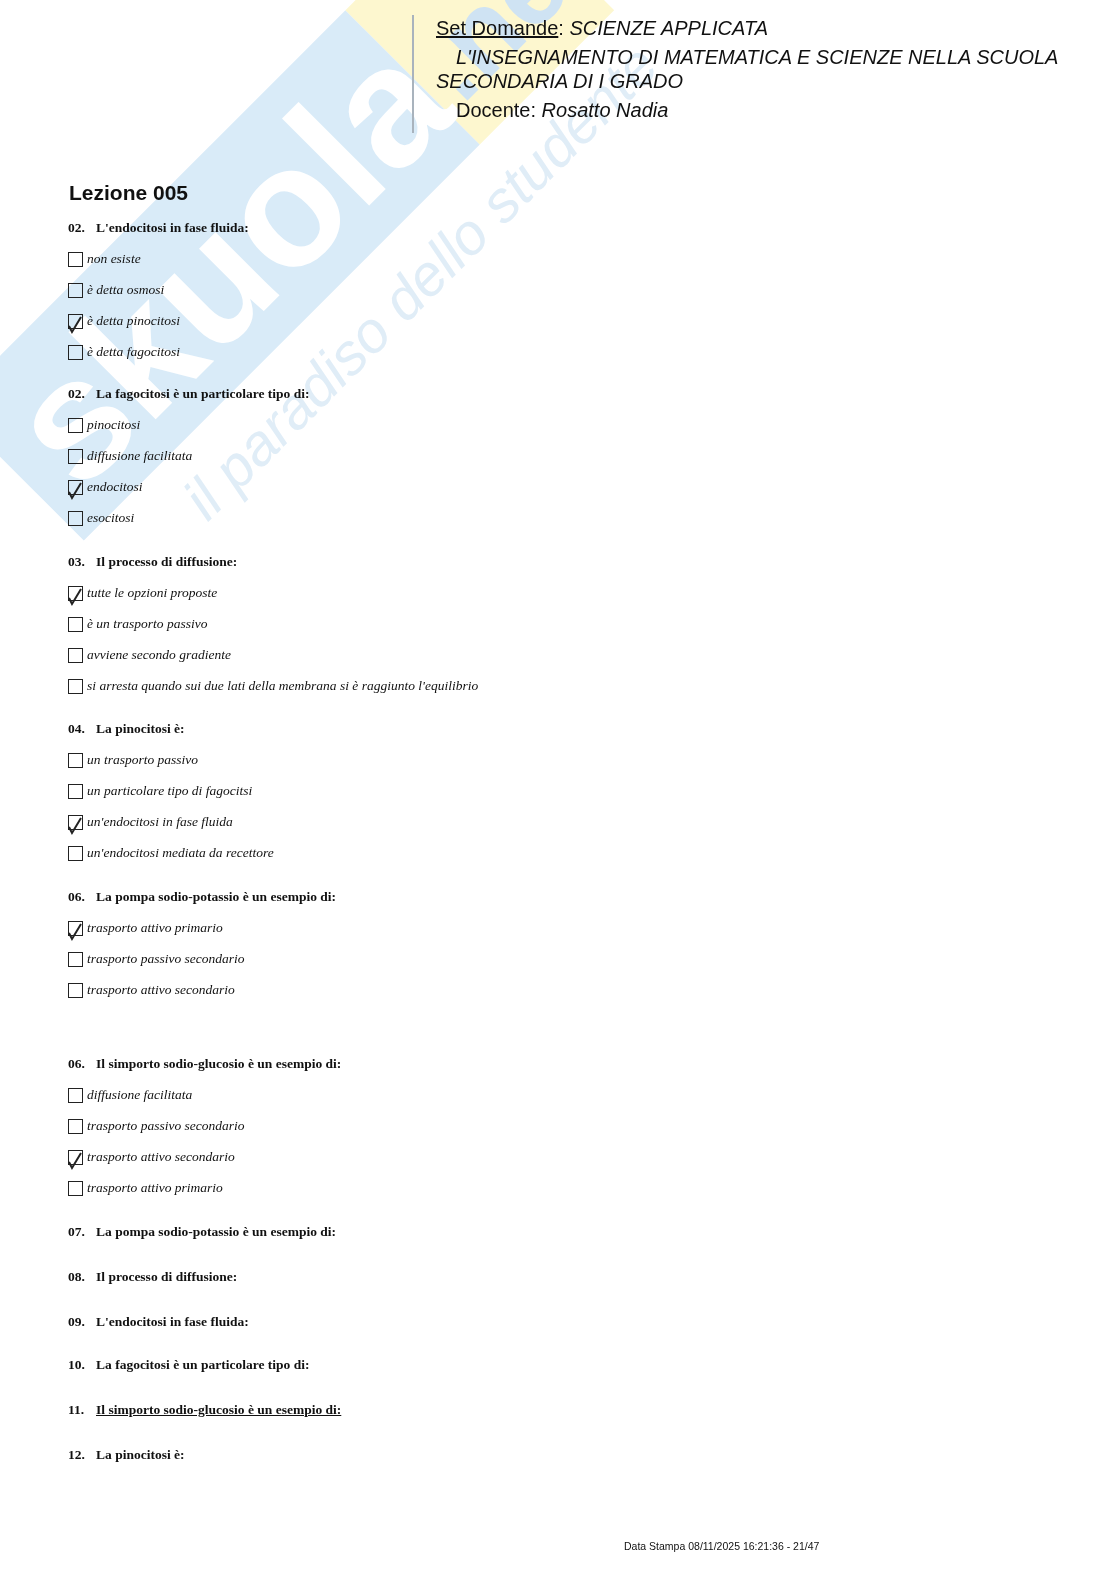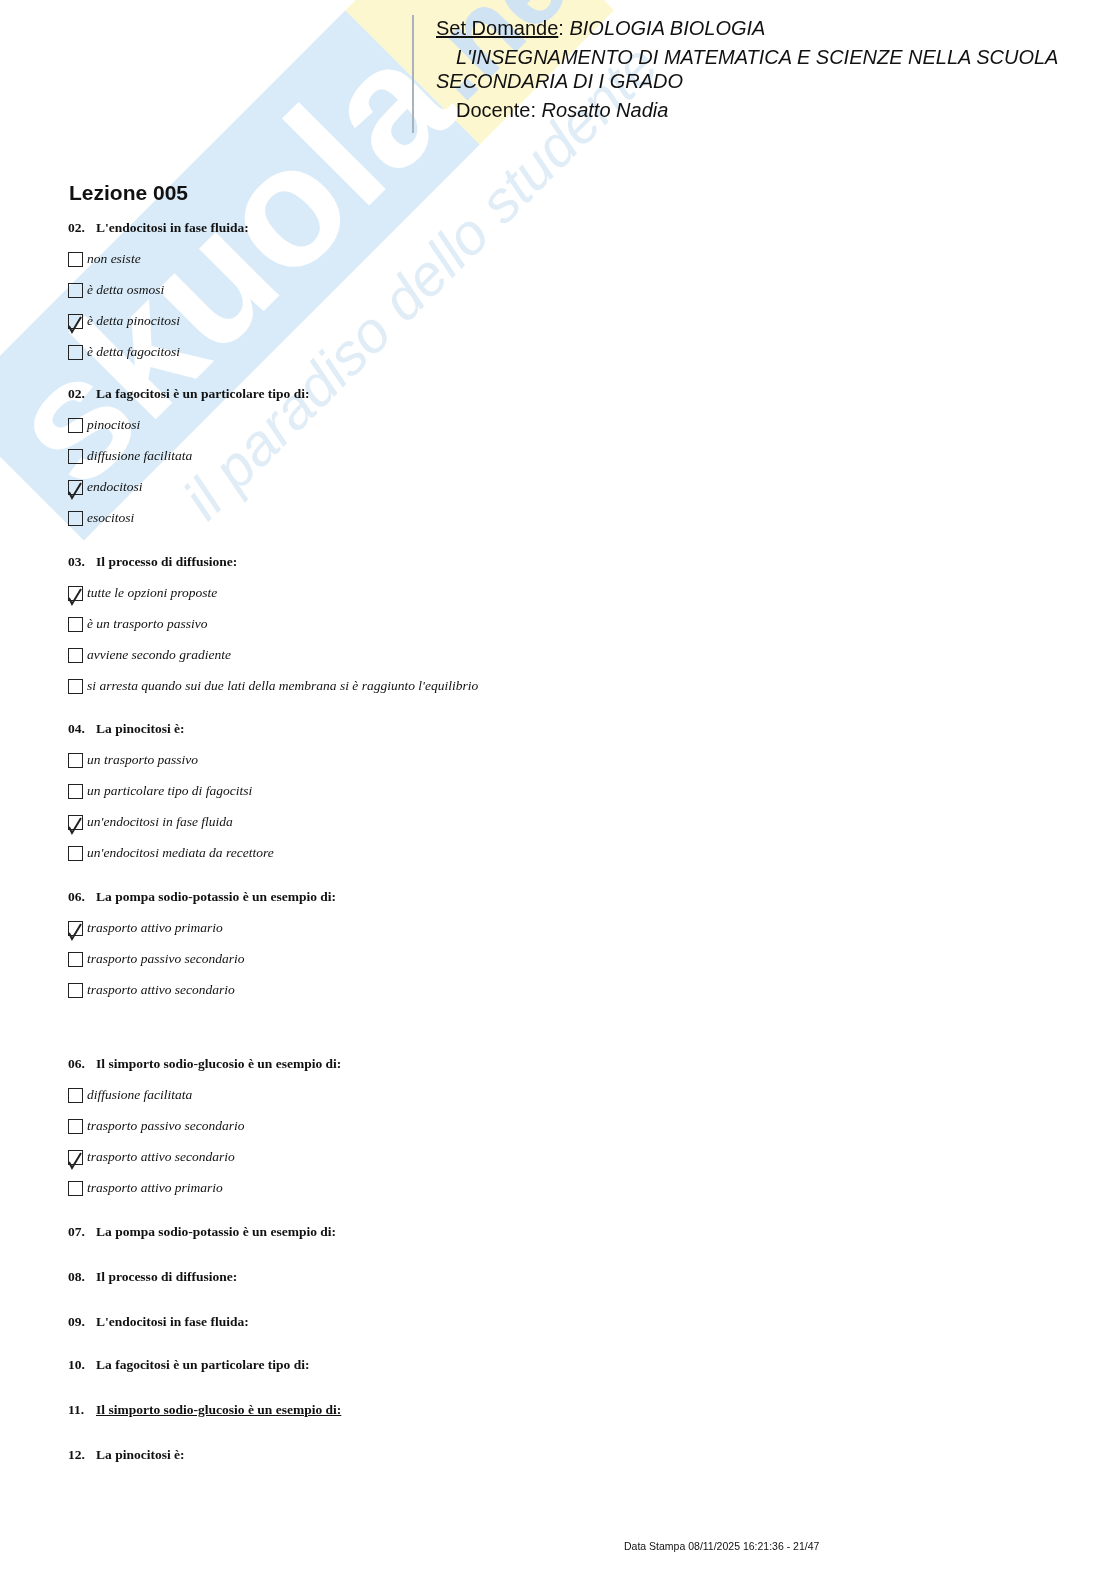--- a/index.html
+++ b/index.html
@@ -38,21 +38,21 @@
     <text x="-300" y="60" font-family="Liberation Sans, sans-serif" font-weight="bold" font-size="170" fill="#ffffff">skuola</text>
     <text x="245" y="55" font-family="Liberation Sans, sans-serif" font-weight="bold" font-size="110" fill="#cfe3f3">.net</text>
     <text x="-230" y="170" font-family="Liberation Sans, sans-serif" font-style="italic" font-size="58" fill="#e0edf7">il paradiso dello studente</text>
   </g>
 </svg>
 
 <div class="header-rule"></div>
 
 <div class="header">
   <p class="row">
-    <span class="u">Set Domande</span><span>: </span><span class="it">BIOLOGIA BIOLOGIA</span>
+    <span class="u">Set Domande</span><span>: </span><span class="it">SCIENZE APPLICATA</span>
   </p>
   <p class="row gap it">L'INSEGNAMENTO DI MATEMATICA E SCIENZE NELLA SCUOLA</p>
   <p class="row it">SECONDARIA DI I GRADO</p>
   <p class="row gap">
     <span>Docente: </span><span class="it">Rosatto Nadia</span>
   </p>
 </div>
 
 <h1 class="lesson-title">Lezione 005</h1>
 

